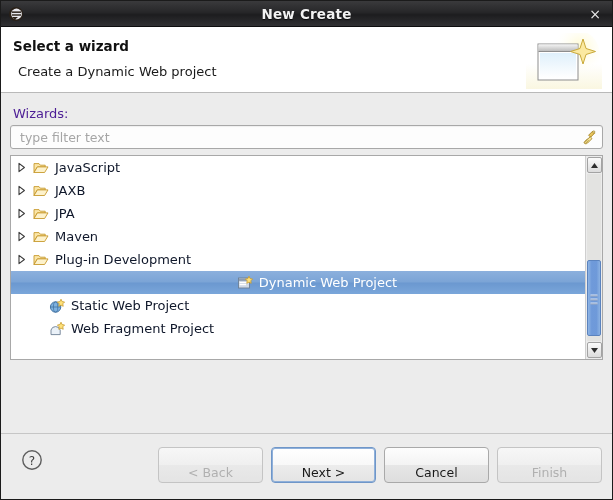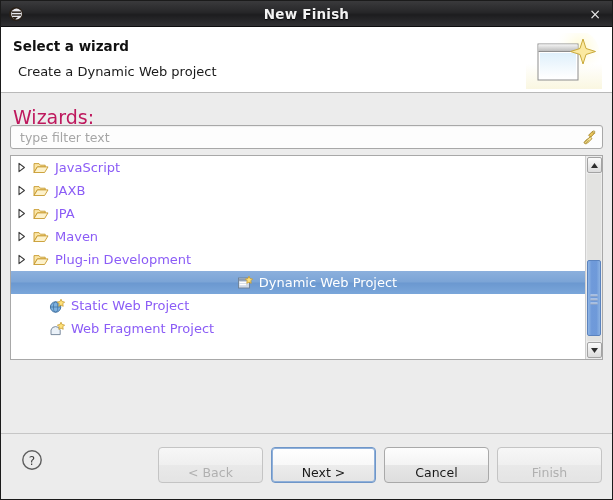--- a/index.html
+++ b/index.html
@@ -103,22 +103,22 @@
     box-sizing: border-box;
   }
   .body-inner {
     position: absolute;
     left: 0; right: 0; top: 0;
   }
   .wizards-label {
     position: absolute;
     left: 12px;
     top: 13px;
-    font-size: 19px;
-    color: #be185d;
+    font-size: 13px;
+    color: #4c1d95;
   }
 
   
   .filter-wrap {
     position: absolute;
     left: 9px;
     top: 32px;
     right: 9px;
     height: 24px;
     background: #fdfdfd;
@@ -169,21 +169,21 @@
     right: 17px;
     bottom: 0;
     overflow: hidden;
   }
   .tree-row {
     position: relative;
     height: 23px;
     display: flex;
     align-items: center;
     font-size: 13px;
-    color: #8b5cf6;
+    color: #0f172a;
     white-space: nowrap;
     cursor: default;
   }
   .tree-row.selected {
     background: linear-gradient(to bottom, #8cb0dd 0%, #7ba4d6 48%, #6b98d0 52%, #7aa6da 100%);
     color: #ffffff;
     justify-content: center;
   }
   .tw-arrow {
     width: 20px;
@@ -321,21 +321,21 @@
   <div class="titlebar">
     <span class="titlebar-icon">
       <svg width="16" height="16" viewBox="0 0 16 16">
         <ellipse cx="8" cy="8" rx="7" ry="7" fill="#2a2118"></ellipse>
         <ellipse cx="8.5" cy="8" rx="5.4" ry="5.4" fill="#e8e8ee"></ellipse>
         <rect x="4" y="5.4" width="9" height="1.5" fill="#2a2118"></rect>
         <rect x="4" y="8.3" width="9" height="1.4" fill="#2a2118"></rect>
         <path d="M4 11 L10 11 L7 13.6 Z" fill="#2a2118"></path>
       </svg>
     </span>
-    <span class="titlebar-title">New Finish</span>
+    <span class="titlebar-title">New Create</span>
     <span class="titlebar-close">×</span>
   </div>
 
   <div class="header">
     <div class="header-title">Select a wizard</div>
     <div class="header-sub">Create a Dynamic Web project</div>
     <span class="header-graphic">
       <svg width="76" height="56" viewBox="0 0 76 56">
         <defs>
           <linearGradient id="gl" x1="0" y1="0" x2="0" y2="1">

